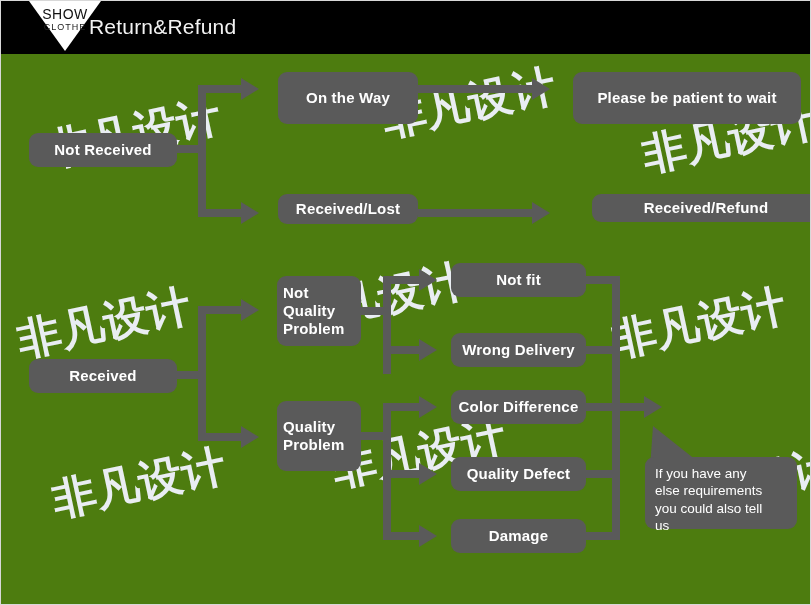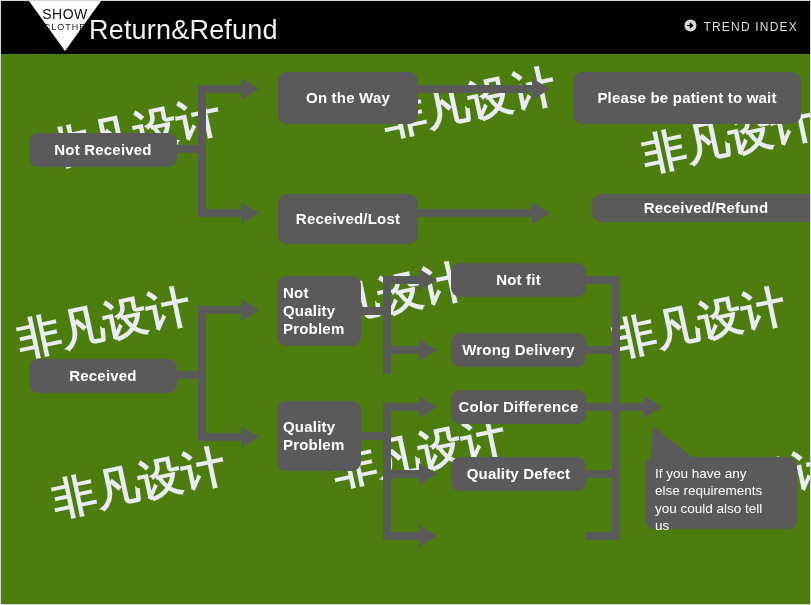--- a/index.html
+++ b/index.html
@@ -57,21 +57,21 @@
     width: 72px;
     text-align: center;
     font-size: 9px;
     letter-spacing: 1px;
     color: #222222;
     font-weight: 400;
   }
   #header-title {
     position: absolute;
     left: 88px; top: 14px;
-    font-size: 27px;
+    font-size: 21px;
     color: #f2f2f2;
     font-weight: 500;
     letter-spacing: 0.2px;
   }
   #brand-mark {
     position: absolute;
     right: 14px; top: 17px;
     display: flex;
     align-items: center;
     gap: 6px;
@@ -159,29 +159,20 @@
 
 <div id="page">
 
   <div id="header">
     <div id="logo-wrap">
       <div id="logo-triangle"></div>
       <div id="logo-show">SHOW</div>
       <div id="logo-clothe">CLOTHE</div>
     </div>
     <div id="header-title">Return&amp;Refund</div>
-    <div id="brand-mark">
-      <span id="brand-icon">
-        <svg width="13" height="13" viewBox="0 0 13 13">
-          <circle cx="6.5" cy="6.5" r="6" fill="#d9d9d9"></circle>
-          <path d="M3 6.5 H8.2 M6.4 4.4 L8.8 6.5 L6.4 8.6 Z" stroke="#000" stroke-width="1.2" fill="#000"></path>
-        </svg>
-      </span>
-      <span id="brand-text">TREND INDEX</span>
-    </div>
   </div>
 
   <div id="canvas">
 
     <div id="wm-layer">
       <div class="wm" style="left:45px;  top:50px;">非凡设计</div>
       <div class="wm" style="left:380px; top:20px;">非凡设计</div>
       <div class="wm" style="left:640px; top:55px;">非凡设计</div>
       <div class="wm" style="left:15px;  top:240px;">非凡设计</div>
       <div class="wm" style="left:290px; top:215px;">非凡设计</div>
@@ -204,21 +195,21 @@
     <div class="ln" style="left:417px; top:31px; width:120px; height:8px;"></div>
     <div class="arrow" style="left:531px; top:24px;"></div>
 
     <div class="ln" style="left:417px; top:155px; width:120px; height:8px;"></div>
     <div class="arrow" style="left:531px; top:148px;"></div>
 
     <div class="node" style="left:28px; top:79px; width:148px; height:34px;">Not Received</div>
 
     <div class="node" style="left:277px; top:18px; width:140px; height:52px;">On the Way</div>
 
-    <div class="node" style="left:277px; top:140px; width:140px; height:50px;">Received/Lost</div>
+    <div class="node" style="left:277px; top:140px; width:140px; height:30px;">Received/Lost</div>
 
     <div class="node" style="left:572px; top:18px; width:228px; height:52px;">Please be patient to wait</div>
 
     <div class="node" style="left:572px; top:140px; width:228px; height:28px;margin-left:19px;">Received/Refund</div>
 
     <div class="ln" style="left:175px; top:317px; width:30px; height:8px;"></div>
     <div class="ln" style="left:197px; top:252px; width:8px; height:135px;"></div>
     <div class="ln" style="left:197px; top:252px; width:50px; height:8px;"></div>
     <div class="arrow" style="left:240px; top:245px;"></div>
     <div class="ln" style="left:197px; top:379px; width:50px; height:8px;"></div>
@@ -261,20 +252,21 @@
 
     <div class="node left-align" style="left:276px; top:347px; width:84px; height:70px; flex-direction:column; align-items:flex-start; justify-content:center;">
       <span>Quality</span>
       <span>Problem</span>
     </div>
 
     <div class="node" style="left:450px; top:209px; width:135px; height:34px;">Not fit</div>
     <div class="node" style="left:450px; top:279px; width:135px; height:34px;">Wrong Delivery</div>
     <div class="node" style="left:450px; top:336px; width:135px; height:34px;">Color Difference</div>
     <div class="node" style="left:450px; top:403px; width:135px; height:34px;">Quality Defect</div>
+    <div class="node" style="left:450px; top:465px; width:135px; height:34px;">Damage</div>
 
 
     <svg class="tail" style="left:648px; top:372px;" width="110" height="70">
       <polygon points="0,56 4,0 62,46" fill="#5a5a5a"></polygon>
     </svg>
 
     <div class="bubble" style="left:644px; top:403px; width:152px; height:72px;">If you have any else requirements you could also tell us</div>
 
   </div>
 </div>

